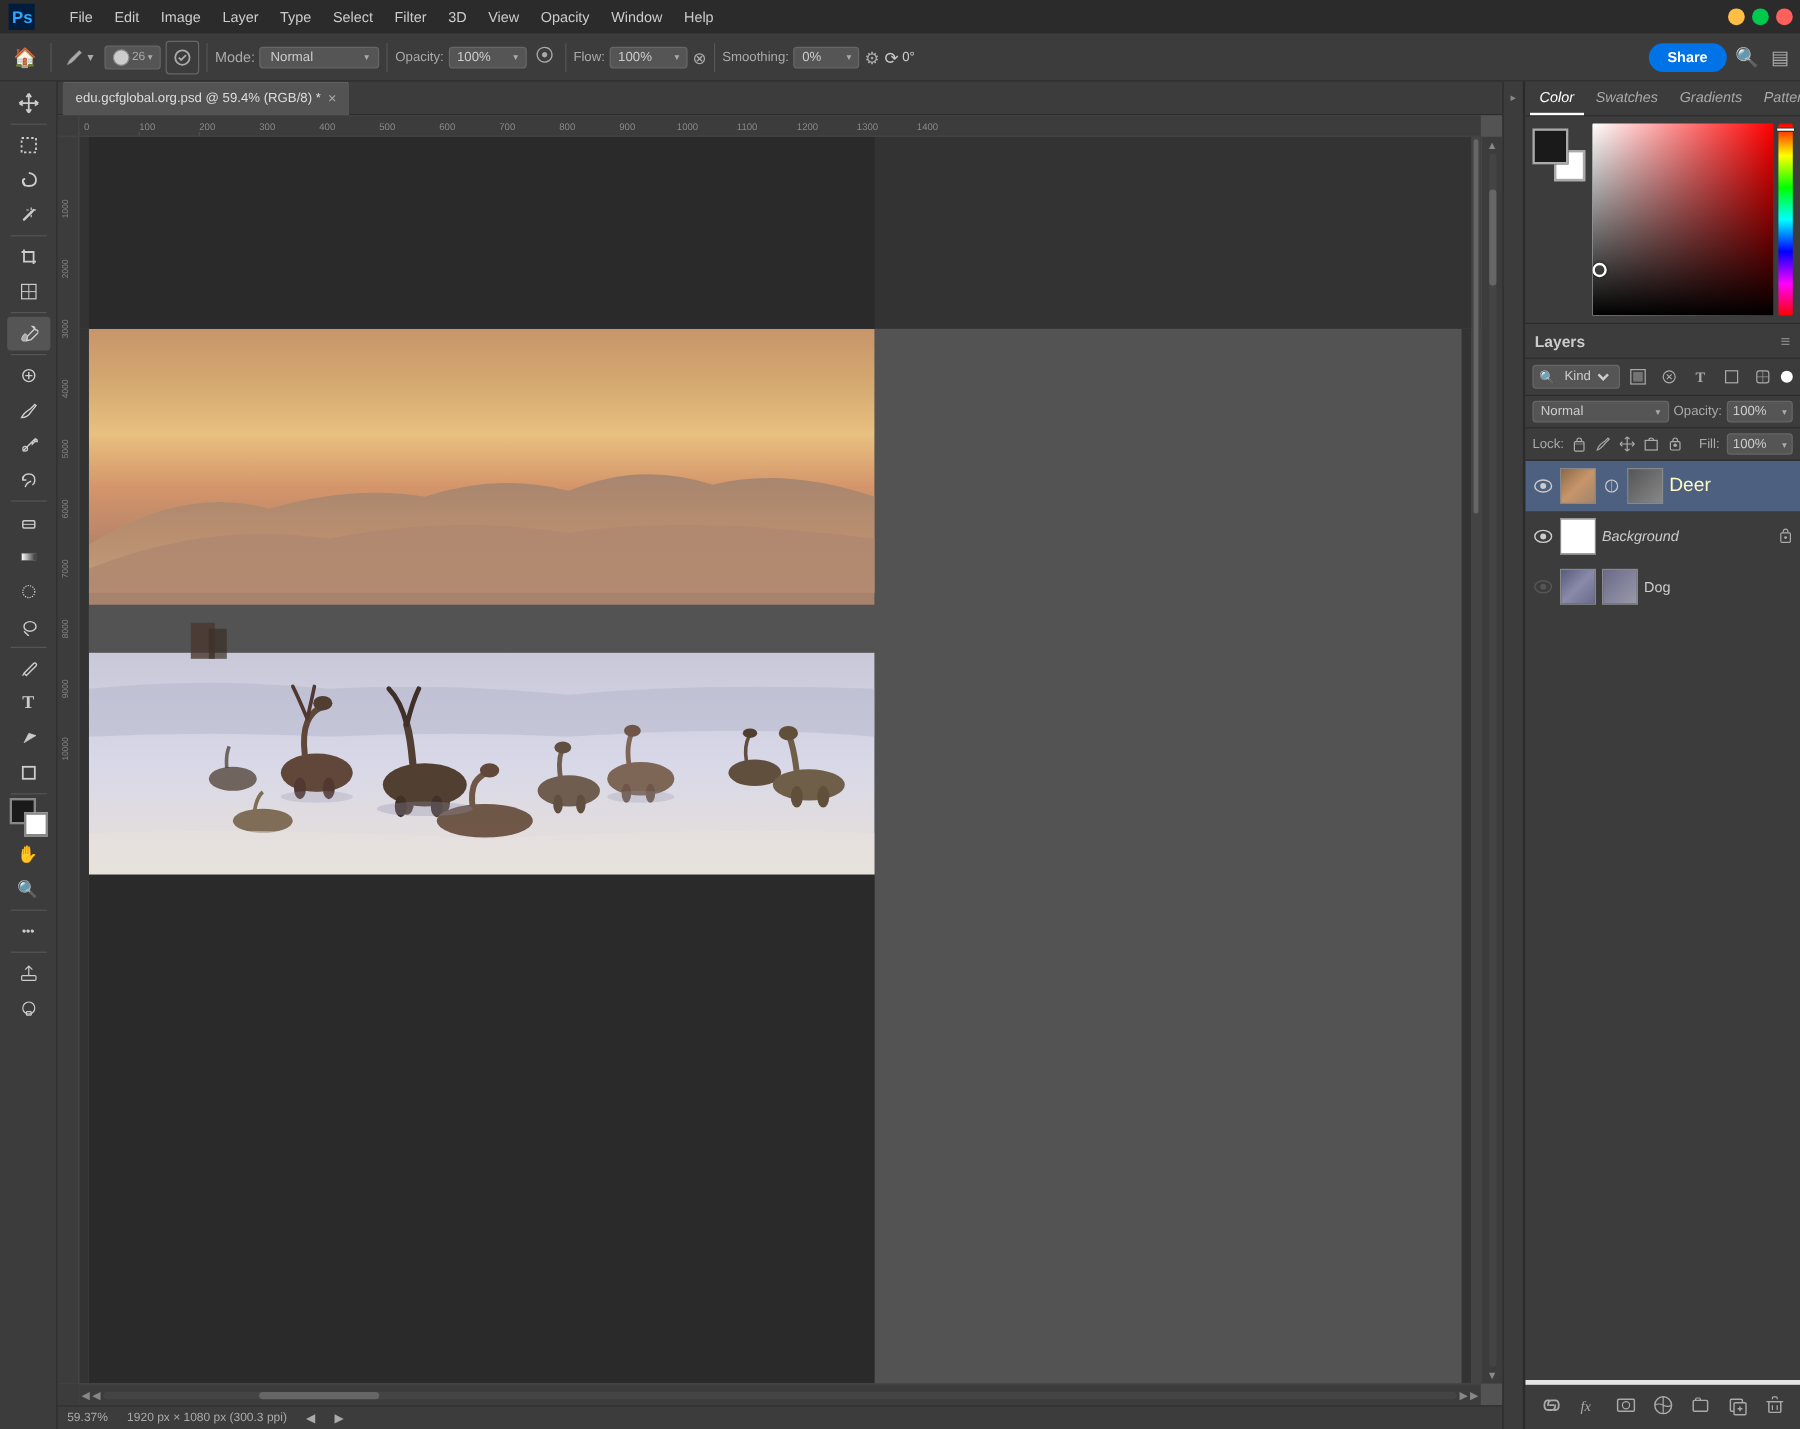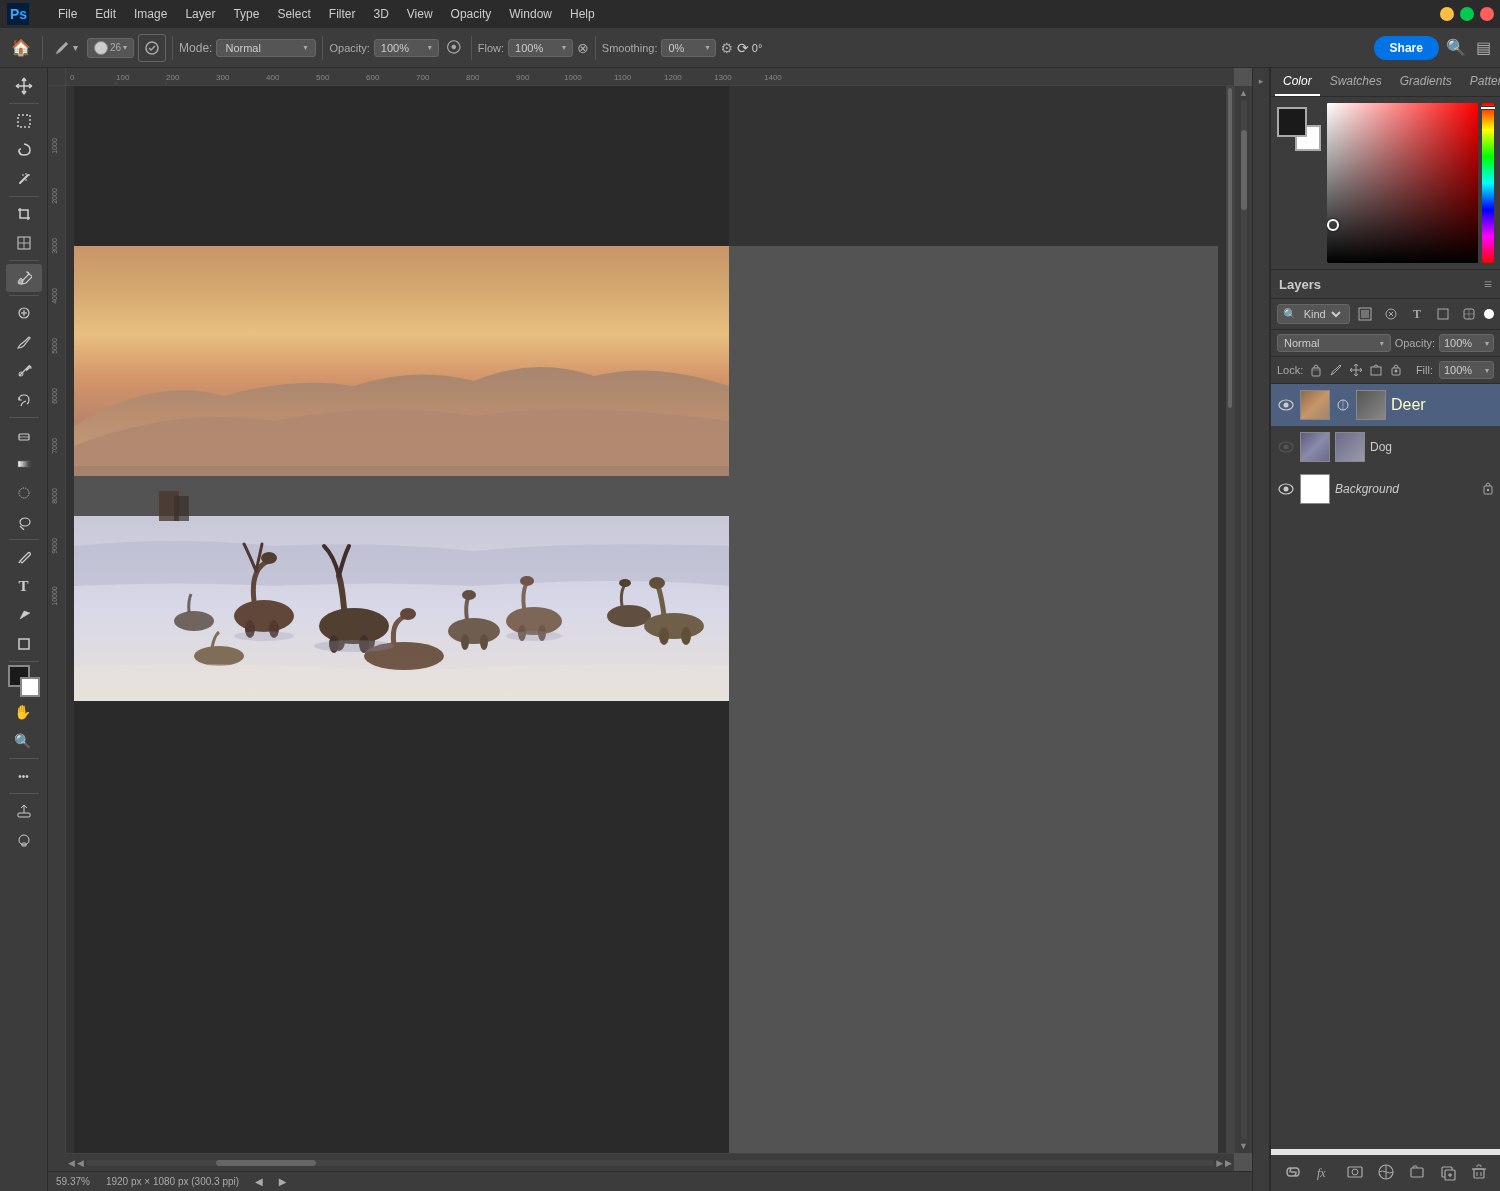--- a/index.html
+++ b/index.html
@@ -233,20 +233,26 @@
     <div style="width:36px; height:28px; background:transparent; border:none; color:#ccc; cursor:pointer; display:flex; align-items:center; justify-content:center; border-radius:3px;">
       <svg width="16" height="16" viewBox="0 0 16 16">
           <circle cx="8" cy="8" r="5" fill="none" stroke="#ccc" stroke-width="1"></circle>
           <rect x="6" y="11" width="4" height="3" rx="0.5" fill="none" stroke="#ccc" stroke-width="1"></rect>
         </svg>
     </div>
   </div>
 
   <div style="flex:1; display:flex; flex-direction:column; overflow:hidden;">
 
+    <div style="display:flex; align-items:center; background:#3c3c3c; height:28px; border-bottom:1px solid #2b2b2b; padding-left:4px;">
+      <div style="display:flex; align-items:center; background:#535353; padding:4px 10px; border-radius:3px 3px 0 0; font-size:11px; color:#ddd; cursor:pointer; gap:6px; height:28px; border-top:1px solid #666; border-left:1px solid #555; border-right:1px solid #555;">
+        <span>edu.gcfglobal.org.psd @ 59.4% (RGB/8) *</span>
+        <span style="font-size:12px; color:#aaa; cursor:pointer; line-height:1;">×</span>
+      </div>
+    </div>
 
     <div style="flex:1; background:#535353; position:relative; overflow:hidden;">
 
       <div style="position:absolute; top:0; left:0; width:18px; height:18px; background:#3c3c3c; border-right:1px solid #444; border-bottom:1px solid #444; z-index:10;"></div>
 
       <div style="position:absolute; top:0; left:18px; right:18px; height:18px; background:#3c3c3c; border-bottom:1px solid #444; overflow:hidden; z-index:9;">
         <svg width="100%" height="18" style="display:block;">
           <text x="4" y="12" font-size="8" fill="#888">0</text>
           <line x1="0" y1="14" x2="0" y2="18" stroke="#666" stroke-width="0.5"></line>
           <text x="50" y="12" font-size="8" fill="#888">100</text>
@@ -572,53 +578,53 @@
             <svg width="14" height="14" viewBox="0 0 14 14">
                 <circle cx="7" cy="7" r="5" fill="none" stroke="#ccc" stroke-width="1"></circle>
                 <line x1="7" y1="2" x2="7" y2="12" stroke="#ccc" stroke-width="0.5"></line>
               </svg>
           </div>
           <div style="width:30px; height:30px; background:linear-gradient(135deg, #555, #888); border:1px solid #888; flex-shrink:0;"></div>
           <span style="flex:1; font-size:16px; color:#fef9c3;">Deer</span>
         </div>
 
         <div style="display:flex; align-items:center; padding:4px 6px; gap:5px; height:42px; cursor:pointer;">
-          <div style="width:18px; cursor:pointer; color:transparent; font-size:14px; display:flex; align-items:center; justify-content:center;">
-            <svg width="16" height="12" viewBox="0 0 16 12">
-                <ellipse cx="8" cy="6" rx="7" ry="5" fill="none" stroke="#555" stroke-width="1.2"></ellipse>
-                <circle cx="8" cy="6" r="2.5" fill="#555"></circle>
-              </svg>
-          </div>
-          <div style="width:30px; height:30px; background:linear-gradient(135deg, #5a5a7a, #8a8aaa, #6a6a8a); border:1px solid #888; flex-shrink:0; position:relative; overflow:hidden;">
-          </div>
-          <div style="width:30px; height:30px; background:linear-gradient(135deg, #6a6a8a, #9a9aaa); border:1px solid #888; flex-shrink:0;"></div>
-          <span style="flex:1; font-size:12px; color:#ccc;">Dog</span>
-        </div>
-
-        <div style="display:flex; align-items:center; padding:4px 6px; gap:5px; height:42px; cursor:pointer;">
           <div style="width:18px; cursor:pointer; color:#ccc; font-size:14px; display:flex; align-items:center; justify-content:center;">
             <svg width="16" height="12" viewBox="0 0 16 12">
                 <ellipse cx="8" cy="6" rx="7" ry="5" fill="none" stroke="#ccc" stroke-width="1.2"></ellipse>
                 <circle cx="8" cy="6" r="2.5" fill="#ccc"></circle>
               </svg>
           </div>
           <div style="width:30px; height:30px; background:white; border:1px solid #888; flex-shrink:0;"></div>
           <span style="flex:1; font-size:12px; color:#ccc; font-style:italic;">Background</span>
           <div style="color:#aaa; font-size:11px;">
             <svg width="12" height="14" viewBox="0 0 12 14">
                 <rect x="2" y="5" width="8" height="8" rx="1" fill="none" stroke="#aaa" stroke-width="1"></rect>
                 <path d="M4 5 Q4 2 6 2 Q8 2 8 5" fill="none" stroke="#aaa" stroke-width="1"></path>
                 <circle cx="6" cy="9" r="1.2" fill="#aaa"></circle>
               </svg>
           </div>
         </div>
 
-      </div>
-
-      <div style="display:flex; align-items:center; justify-content:space-around; padding:5px 6px; border-top:6px solid #e5e5e5; background:#3c3c3c;">
+        <div style="display:flex; align-items:center; padding:4px 6px; gap:5px; height:42px; cursor:pointer;">
+          <div style="width:18px; cursor:pointer; color:transparent; font-size:14px; display:flex; align-items:center; justify-content:center;">
+            <svg width="16" height="12" viewBox="0 0 16 12">
+                <ellipse cx="8" cy="6" rx="7" ry="5" fill="none" stroke="#555" stroke-width="1.2"></ellipse>
+                <circle cx="8" cy="6" r="2.5" fill="#555"></circle>
+              </svg>
+          </div>
+          <div style="width:30px; height:30px; background:linear-gradient(135deg, #5a5a7a, #8a8aaa, #6a6a8a); border:1px solid #888; flex-shrink:0; position:relative; overflow:hidden;">
+          </div>
+          <div style="width:30px; height:30px; background:linear-gradient(135deg, #6a6a8a, #9a9aaa); border:1px solid #888; flex-shrink:0;"></div>
+          <span style="flex:1; font-size:12px; color:#ccc;">Dog</span>
+        </div>
+
+      </div>
+
+      <div style="display:flex; align-items:center; justify-content:space-around; padding:5px 6px; border-top:4px solid #e5e5e5; background:#3c3c3c;">
         <div style="background:transparent; border:none; color:#aaa; cursor:pointer; padding:3px; border-radius:3px;">
           <svg width="18" height="18" viewBox="0 0 18 18">
               <path d="M6 9 Q6 5 9 5 L12 5 Q15 5 15 9 Q15 13 12 13 L11 13" stroke="#aaa" stroke-width="1.5" fill="none" stroke-linecap="round"></path>
               <path d="M12 9 Q12 13 9 13 L6 13 Q3 13 3 9 Q3 5 6 5 L7 5" stroke="#aaa" stroke-width="1.5" fill="none" stroke-linecap="round"></path>
               <line x1="7" y1="9" x2="11" y2="9" stroke="#aaa" stroke-width="1.5"></line>
             </svg>
         </div>
         <div style="background:transparent; border:none; color:#aaa; cursor:pointer; padding:3px; border-radius:3px;">
           <svg width="18" height="18" viewBox="0 0 18 18">
               <text x="2" y="14" font-size="12" fill="#aaa" font-style="italic" font-family="serif">fx</text>

